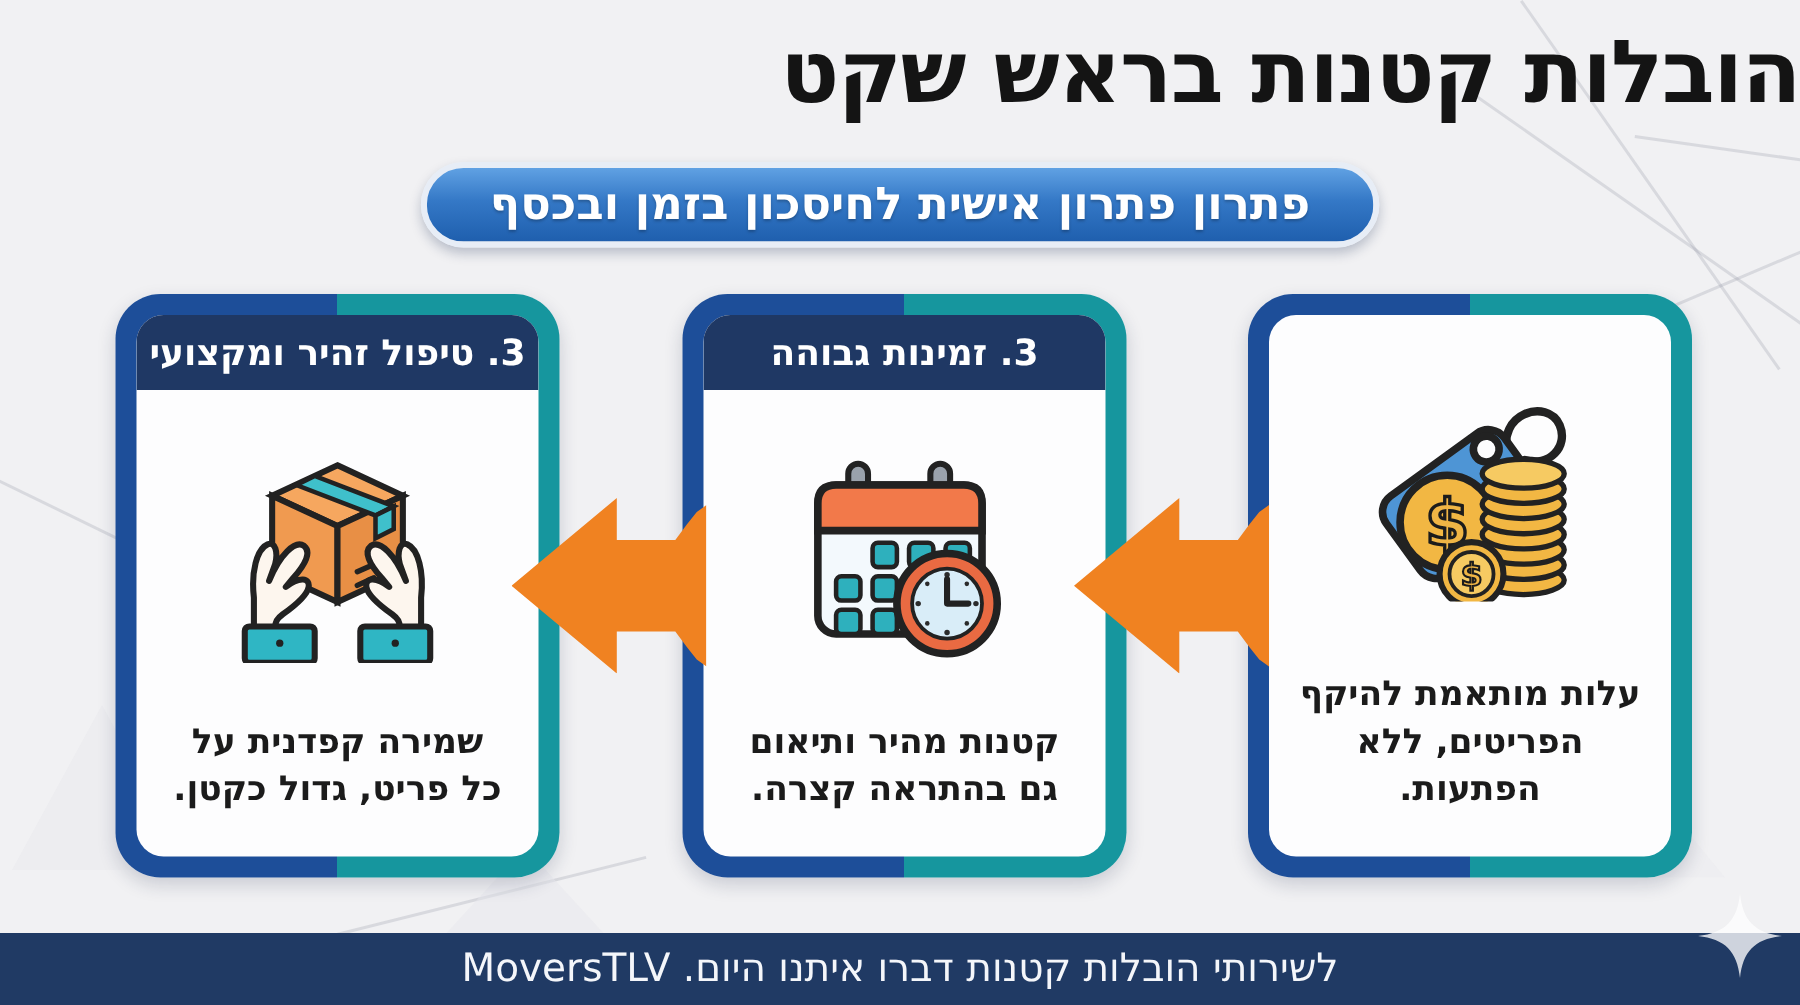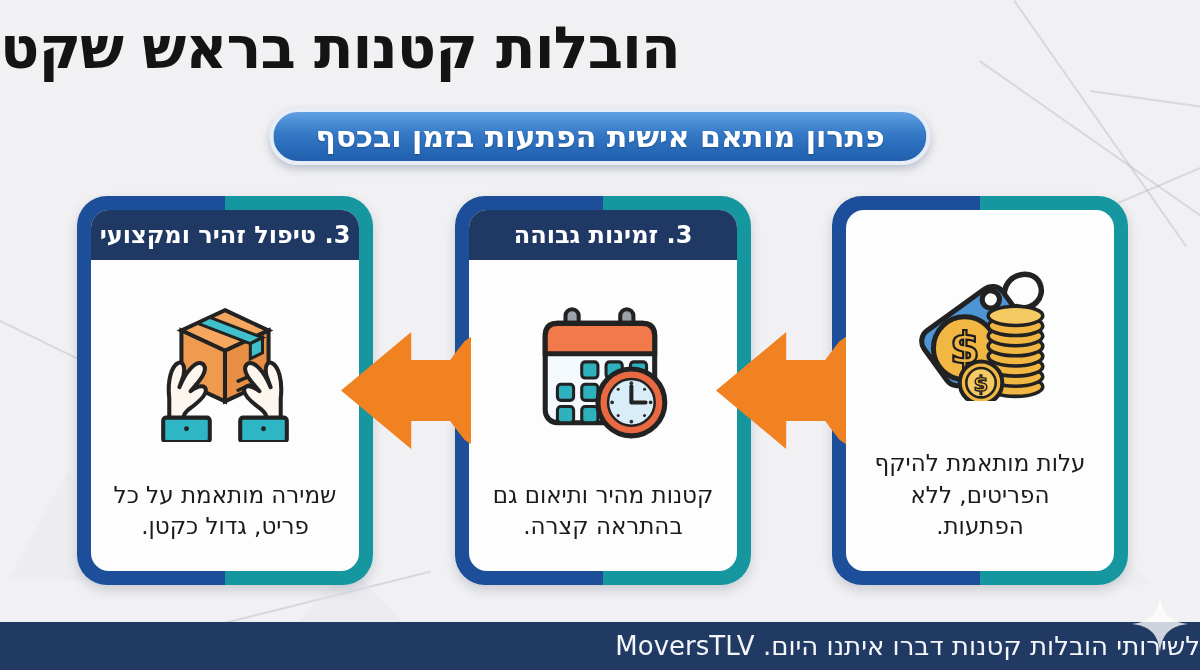--- a/index.html
+++ b/index.html
@@ -4,72 +4,72 @@
 <style>
   * { margin:0; padding:0; box-sizing:border-box; }
   body { width:1200px; height:670px; overflow:hidden; font-family:"DejaVu Sans", sans-serif; }
   .stage { position:relative; width:1200px; height:670px; background:#f1f1f3; overflow:hidden; }
 
   
   .bg-line { position:absolute; height:2px; background:rgba(150,155,168,0.28); transform-origin:0 0; z-index:0; }
   .bg-tri { position:absolute; width:0; height:0; z-index:0; opacity:.55; }
 
   
-  .title { position:absolute; top:14px; width:100%; text-align:left; direction:rtl;
+  .title { position:absolute; top:14px; width:100%; text-align:right; direction:rtl;
            font-size:58px; font-weight:bold; color:#141414; letter-spacing:-1px; z-index:2; }
   .pill { position:absolute; top:108px; left:50%; transform:translateX(-50%);
           direction:rtl; padding:7px 42px; border-radius:30px;
           background:linear-gradient(180deg,#60a1e3 0%,#3478c6 45%,#1f5fae 100%);
           border:4px solid #e7edf6; box-shadow:0 4px 8px rgba(20,40,80,.25);
           color:#ffffff; font-size:30px; font-weight:bold; white-space:nowrap; z-index:2;
           text-shadow:0 1px 2px rgba(0,0,0,.25); }
 
   
   .card { position:absolute; top:196px; width:296px; height:389px; border-radius:30px; padding:14px;
           background:linear-gradient(90deg,#1d4e99 0 50%, #16969e 50% 100%);
           box-shadow:0 5px 12px rgba(30,40,70,.18); z-index:2; }
   .card-inner { width:100%; height:100%; background:#fdfdfe; border-radius:18px; overflow:hidden;
                 display:flex; flex-direction:column; align-items:center; }
   .card-header { width:100%; background:#1f3864; color:#ffffff; direction:rtl; text-align:center;
                  font-size:24px; font-weight:bold; padding:11px 6px; }
   .card-icon { flex:1; display:flex; align-items:center; justify-content:center; padding-top:2px; }
-  .card-body { direction:rtl; text-align:center; font-size:23px; font-weight:400; color:#1b1b1b;
+  .card-body { direction:rtl; text-align:center; font-size:23px; font-weight:700; color:#1b1b1b;
                line-height:1.38; padding:0 20px 28px; }
   .card-1 { left:832px; } .card-2 { left:455px; } .card-3 { left:77px; }
 
   
   .arrow { position:absolute; top:332px; width:130px; height:117px; background:#f08221; z-index:5;
            clip-path:polygon(0 50%, 54% 0, 54% 24%, 84% 24%, 90% 15%, 95% 8%, 100% 4%,
                              100% 96%, 95% 92%, 90% 85%, 84% 76%, 54% 76%, 54% 100%); }
   .arrow-1 { left:716px; } .arrow-2 { left:341px; }
 
   
   .footer { position:absolute; left:0; bottom:0; width:100%; height:48px; background:#203a64;
-            display:flex; align-items:center; direction:rtl;
+            display:flex; align-items:center; justify-content:center; direction:rtl;
             color:#f4f6fa; font-size:26px; z-index:4; }
   .sparkle { position:absolute; left:1132px; top:596px; z-index:6; opacity:.78; }
 </style>
 </head>
 <body>
 
 <div class="stage">
 
   <div class="bg-line" style="left:980px;top:60px;width:270px;transform:rotate(35deg);"></div>
   <div class="bg-line" style="left:1015px;top:0;width:300px;transform:rotate(55deg);"></div>
   <div class="bg-line" style="left:1040px;top:235px;width:300px;transform:rotate(-23deg);"></div>
   <div class="bg-line" style="left:1090px;top:90px;width:220px;transform:rotate(8deg);"></div>
   <div class="bg-line" style="left:-20px;top:310px;width:230px;transform:rotate(26deg);"></div>
   <div class="bg-line" style="left:120px;top:648px;width:320px;transform:rotate(-14deg);"></div>
   <div class="bg-line" style="left:650px;top:662px;width:320px;transform:rotate(-7deg);"></div>
   <div class="bg-tri" style="left:8px;top:470px;border-left:60px solid transparent;border-right:60px solid transparent;border-bottom:110px solid #e9e9ed;"></div>
   <div class="bg-tri" style="left:295px;top:565px;border-left:55px solid transparent;border-right:55px solid transparent;border-bottom:60px solid #e7e8ec;"></div>
   <div class="bg-tri" style="left:1010px;top:500px;border-left:70px solid transparent;border-right:70px solid transparent;border-bottom:85px solid #ebebef;"></div>
 
   <div class="title">הובלות קטנות בראש שקט</div>
-  <div class="pill">פתרון מותאם אישית הפתעות בזמן ובכסף</div>
+  <div class="pill">פתרון פתרון אישית לחיסכון בזמן ובכסף</div>
 
   <div class="card card-1">
     <div class="card-inner">
       <div class="card-icon">
         <svg width="152" height="142" viewBox="0 0 150 140">
           <path d="M100,44 C92,16 126,6 134,24 C140,38 127,52 111,47" fill="none" stroke="#222" stroke-width="5.5" stroke-linecap="round"></path>
           <g transform="rotate(-36 72 72)">
             <rect x="20" y="42" width="96" height="64" rx="13" fill="#4e95d5" stroke="#222" stroke-width="5"></rect>
             <circle cx="102" cy="54" r="8.5" fill="#fdfdfe" stroke="#222" stroke-width="5"></circle>
           </g>
@@ -156,21 +156,21 @@
 
           <g transform="translate(150,0) scale(-1,1)">
             <path d="M20,117 L20,97 C18,80 22,65 29,62 C34,60 36,67 34,75 L30,86
                      C37,69 47,59 53,63 C58,67 54,75 46,84 L41,90
                      C50,83 57,84 56,90 C55,96 46,103 39,108 C35,111 34,113 34,117 Z" fill="#fdf6ee" stroke="#222" stroke-width="4" stroke-linejoin="round"></path>
             <rect x="14" y="116" width="46" height="24" rx="3" fill="#2fb6c4" stroke="#222" stroke-width="4"></rect>
             <circle cx="37" cy="127" r="2.4" fill="#222"></circle>
           </g>
         </svg>
       </div>
-      <div class="card-body">שמירה מותאמת על כל פריט, גדול כקטן.</div>
+      <div class="card-body">שמירה קפדנית על כל פריט, גדול כקטן.</div>
     </div>
   </div>
 
   <div class="arrow arrow-1"></div>
   <div class="arrow arrow-2"></div>
 
   <svg class="sparkle" width="56" height="56" viewBox="0 0 56 56">
     <path d="M28,0 C30,18 38,26 56,28 C38,30 30,38 28,56 C26,38 18,30 0,28 C18,26 26,18 28,0 Z" fill="#ffffff"></path>
   </svg>
 

